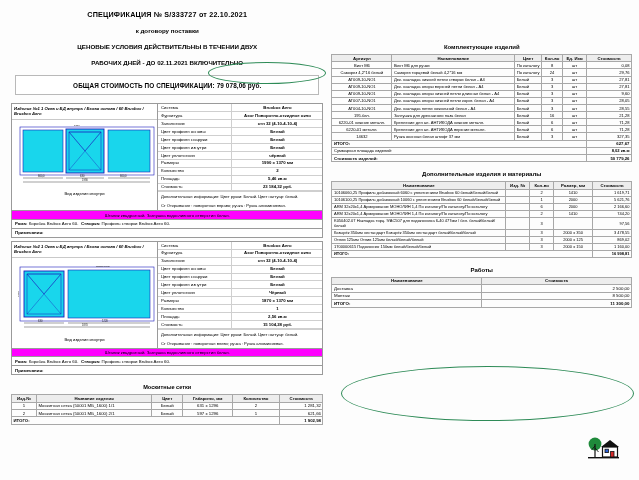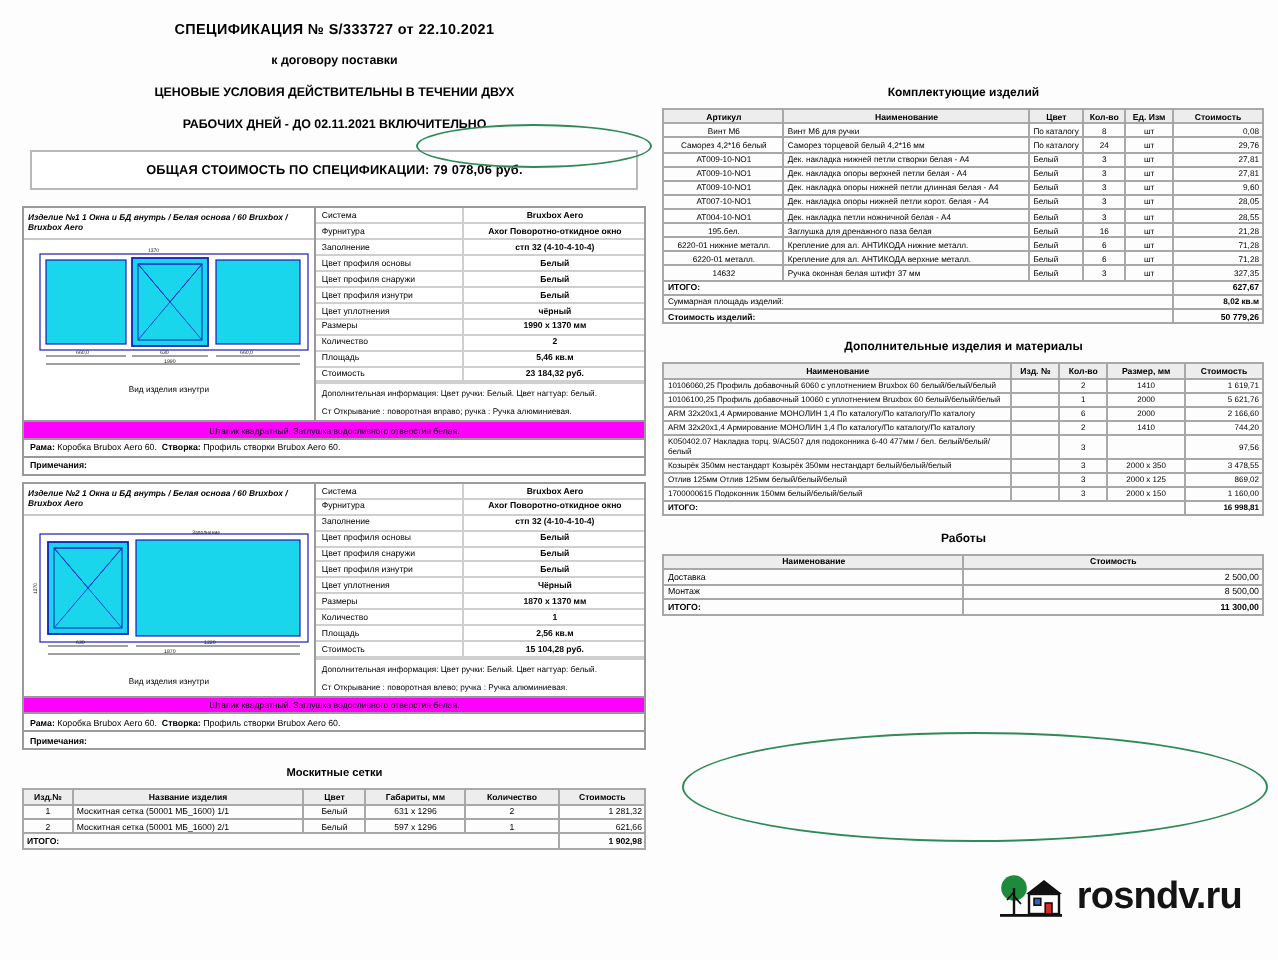--- a/index.html
+++ b/index.html
@@ -582,14 +582,13 @@
   <svg width="34" height="26" viewBox="0 0 34 26">
     <circle cx="8" cy="8" r="6.4" fill="#1f8a3b"></circle>
     <rect x="7.4" y="8" width="1.2" height="13" fill="#111"></rect>
     <path d="M8 10 L4.5 14 M8 12 L11.5 16" stroke="#111" stroke-width="0.9" fill="none"></path>
     <path d="M14 11 L23 4 L32 11 Z" fill="#111"></path>
     <rect x="15.5" y="11" width="15" height="10" fill="#fff" stroke="#111" stroke-width="1.2"></rect>
     <rect x="18" y="13.2" width="3.4" height="3.4" fill="#2a5fd4" stroke="#111" stroke-width="0.8"></rect>
     <rect x="23.6" y="15.5" width="3.4" height="5.5" fill="#d42a2a" stroke="#111" stroke-width="0.8"></rect>
     <rect x="1" y="21" width="31" height="1.4" fill="#111"></rect>
   </svg>
-  <span class="wm-text">rosndv.ru</span>
 </div>
 
 </body></html>

